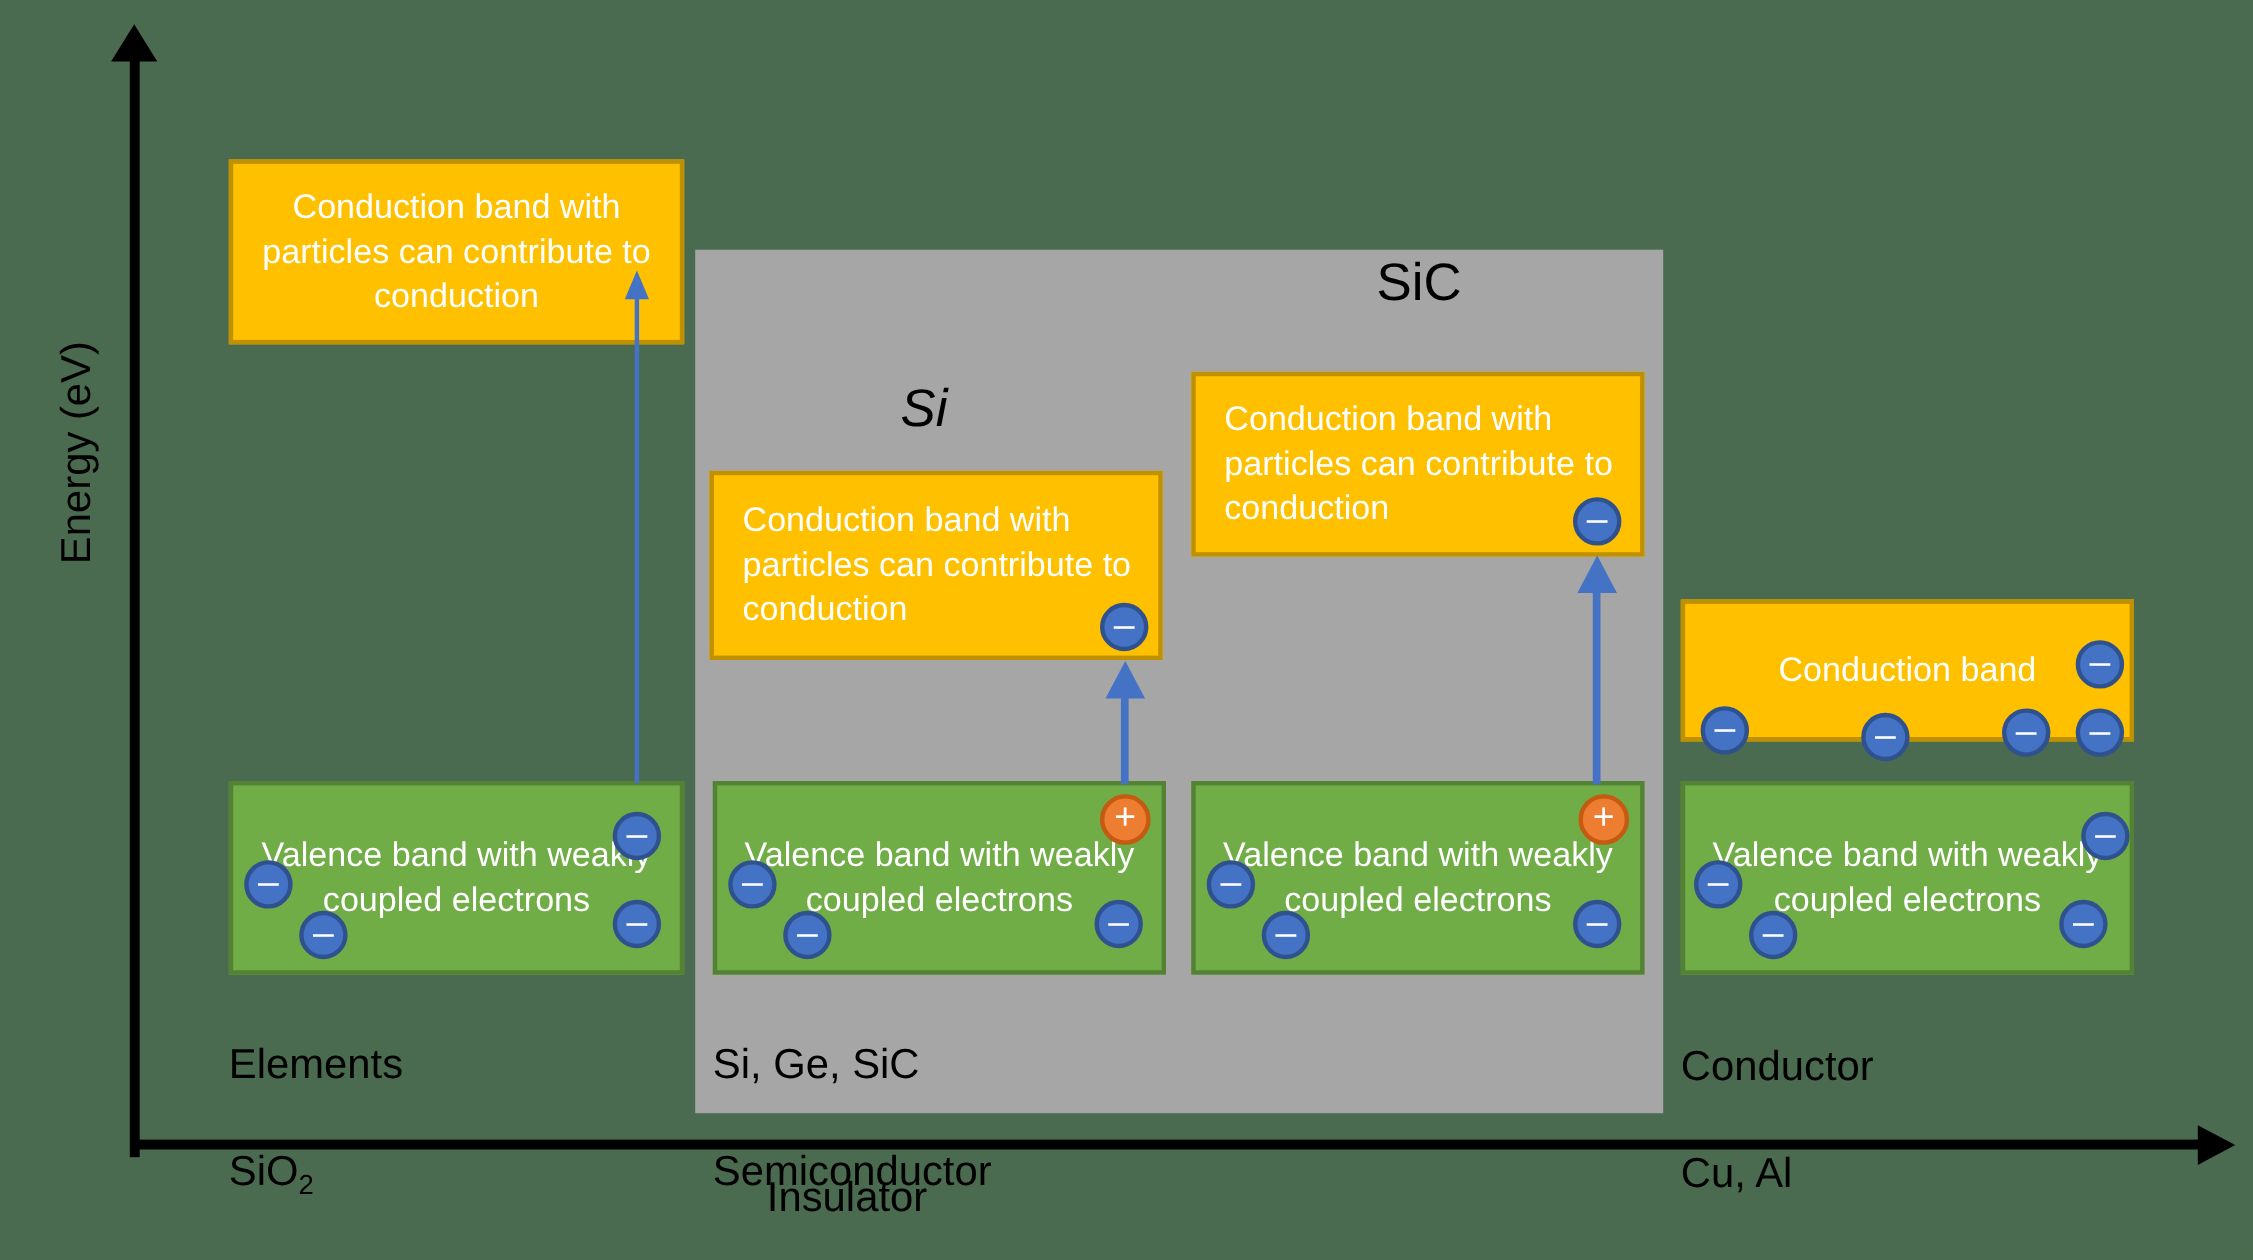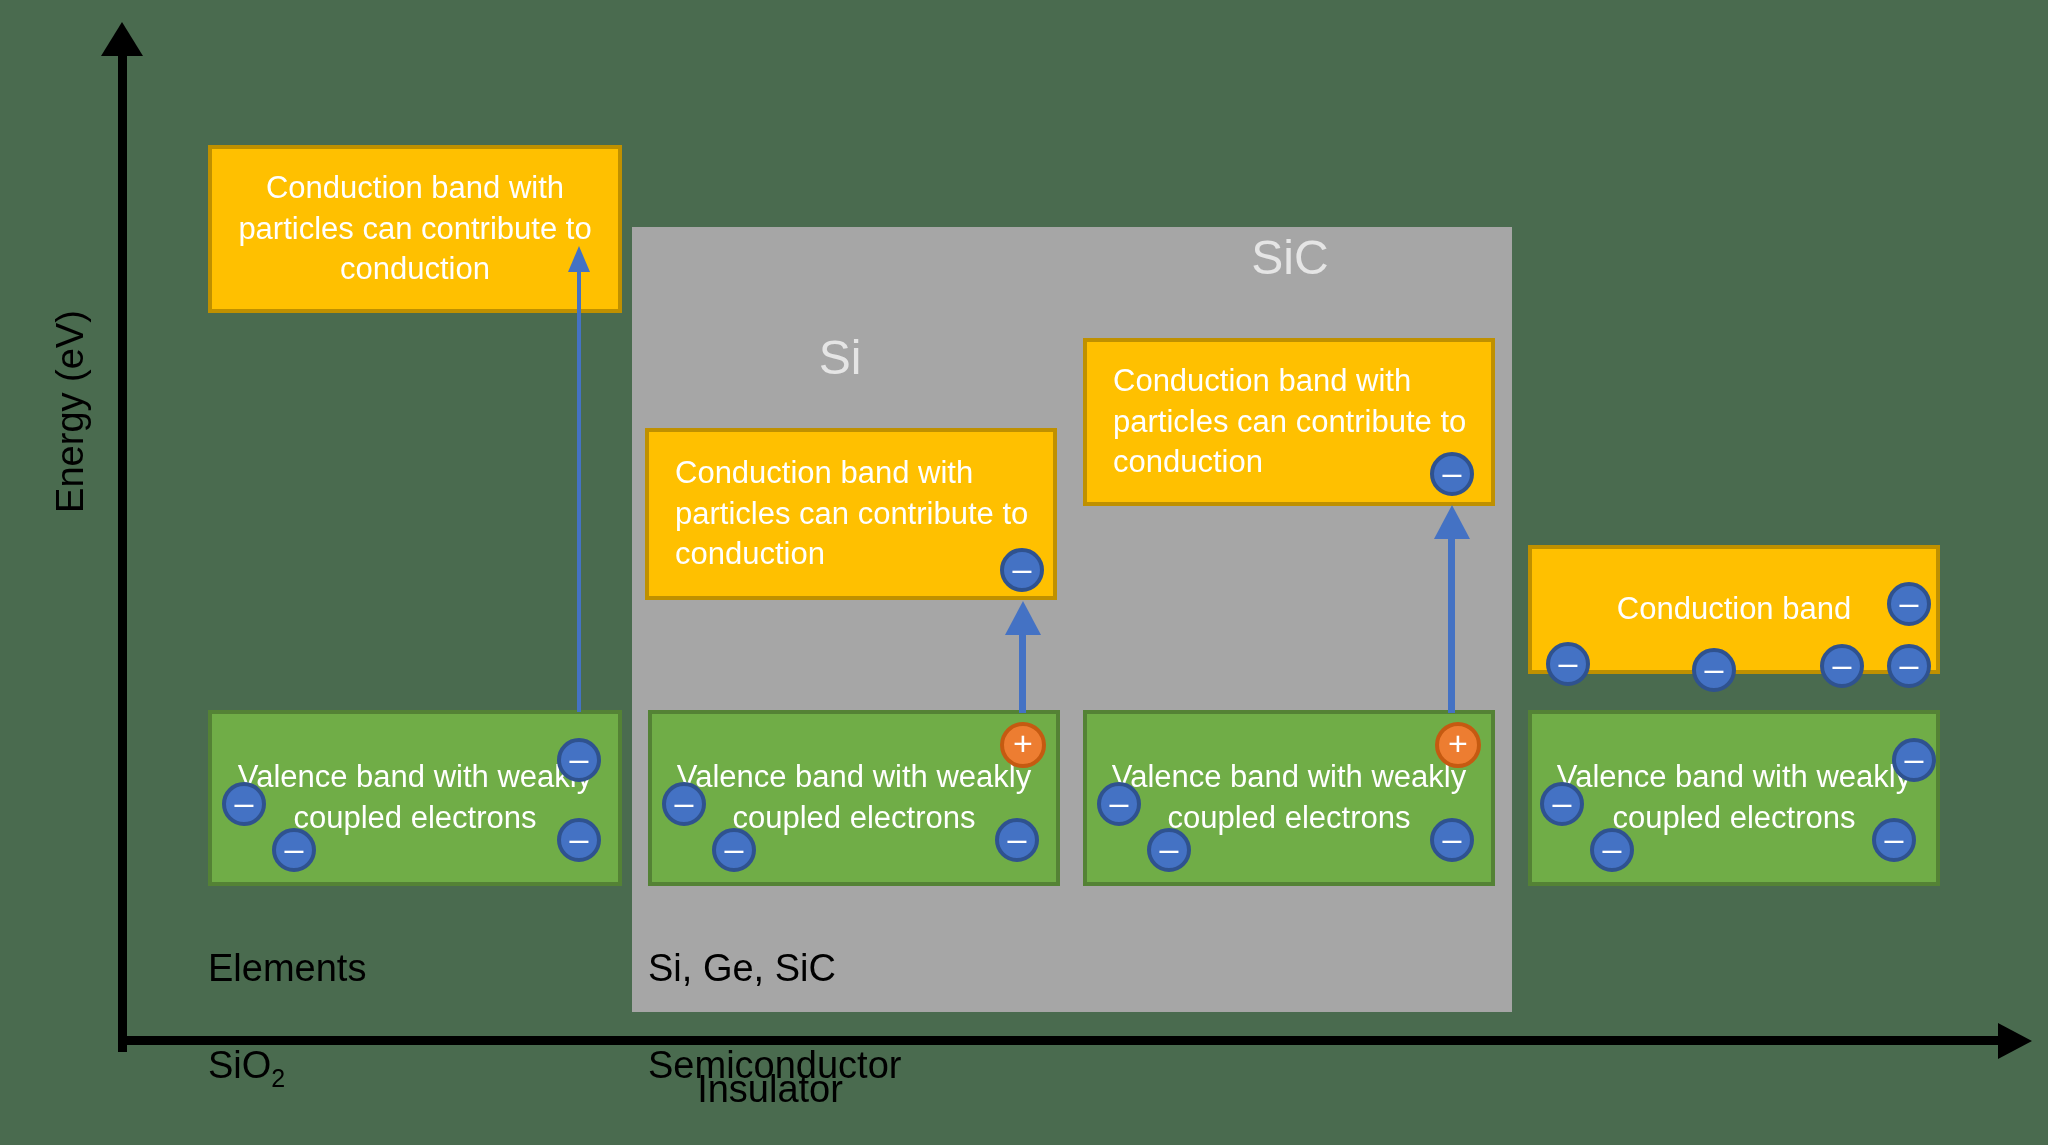--- a/index.html
+++ b/index.html
@@ -198,24 +198,24 @@
   }
   #insulator-label  { left: 208px; top: 895px; }
   #semiconductor-label { left: 648px; top: 895px; }
   #conductor-label  { left: 1528px; top: 897px; }
   .material-label .sub { font-size: 25px; vertical-align: sub; }
 
   
   .element-title {
     position: absolute;
     font-size: 48px;
-    color: #e5e5e5;
+    color: #000000;
     text-align: center;
   }
-  #si-title  { left: 740px; top: 330px; width: 200px; }
+  #si-title  { left: 740px; top: 344px; width: 200px; font-style: italic; }
   #sic-title { left: 1180px; top: 230px; width: 220px; }
 </style>
 </head>
 <body>
 
 <div id="stage">
 
   <div class="axis-line" id="y-axis-line"></div>
   <div id="y-axis-arrow"></div>
   <div class="axis-line" id="x-axis-line"></div>
@@ -349,14 +349,18 @@
   <div class="particle electron" style="left:1590px; top:828px;">
     <span class="sign">–</span>
   </div>
   <div class="particle electron" style="left:1892px; top:738px;">
     <span class="sign">–</span>
   </div>
   <div class="particle electron" style="left:1872px; top:818px;">
     <span class="sign">–</span>
   </div>
 
+  <div class="material-label" id="conductor-label">
+    <div>Conductor</div>
+    <div>Cu, Al</div>
+  </div>
 
 </div>
 
 </body></html>

